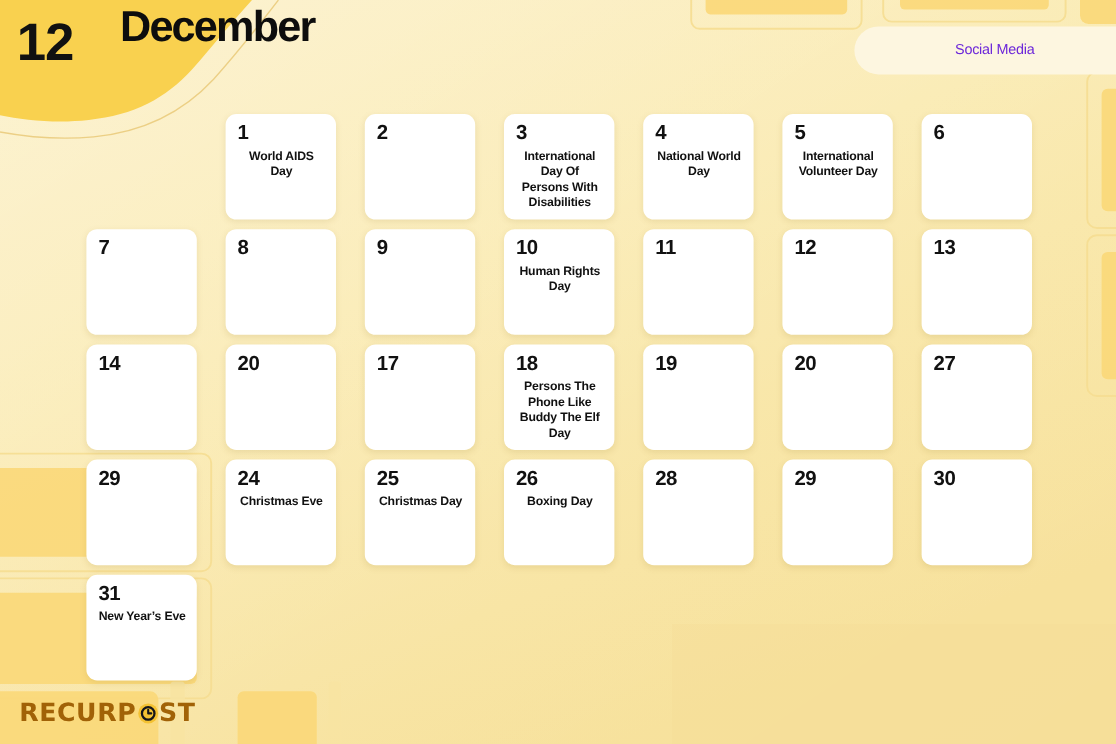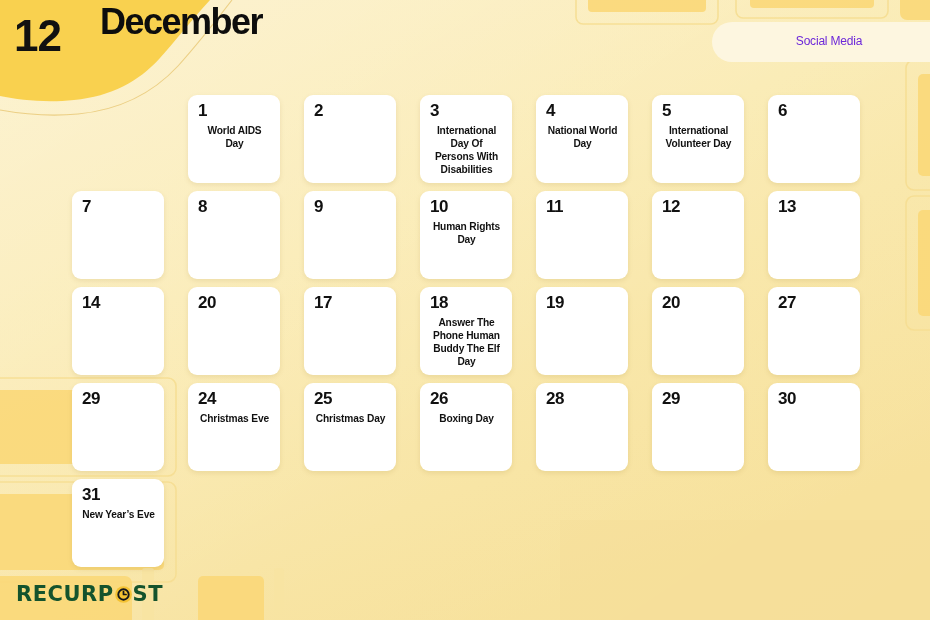--- a/index.html
+++ b/index.html
@@ -131,21 +131,21 @@
     z-index: 5;
     display: flex;
     align-items: center;
     height: 24px;
   }
 
   .logo-text {
     font-family: "DejaVu Sans", sans-serif;
     font-size: 21px;
     font-weight: 800;
-    color: #14532d;
+    color: #a16207;
     letter-spacing: 0.5px;
     line-height: 1;
   }
 
   .logo-o { display: inline-block; width: 19px; height: 19px; vertical-align: -3px; }
 </style>
 </head>
 <body>
 
 <svg id="bg-decor" viewBox="0 0 930 620" xmlns="http://www.w3.org/2000/svg">
@@ -259,21 +259,21 @@
       <div class="day-num">14</div>
     </div>
     <div class="day-cell">
       <div class="day-num">20</div>
     </div>
     <div class="day-cell">
       <div class="day-num">17</div>
     </div>
     <div class="day-cell">
       <div class="day-num">18</div>
-      <div class="day-event">Answer The Phone Human Buddy The Elf Day</div>
+      <div class="day-event">Persons The Phone Like Buddy The Elf Day</div>
     </div>
     <div class="day-cell">
       <div class="day-num">19</div>
     </div>
     <div class="day-cell">
       <div class="day-num">20</div>
     </div>
     <div class="day-cell">
       <div class="day-num">27</div>
     </div>

